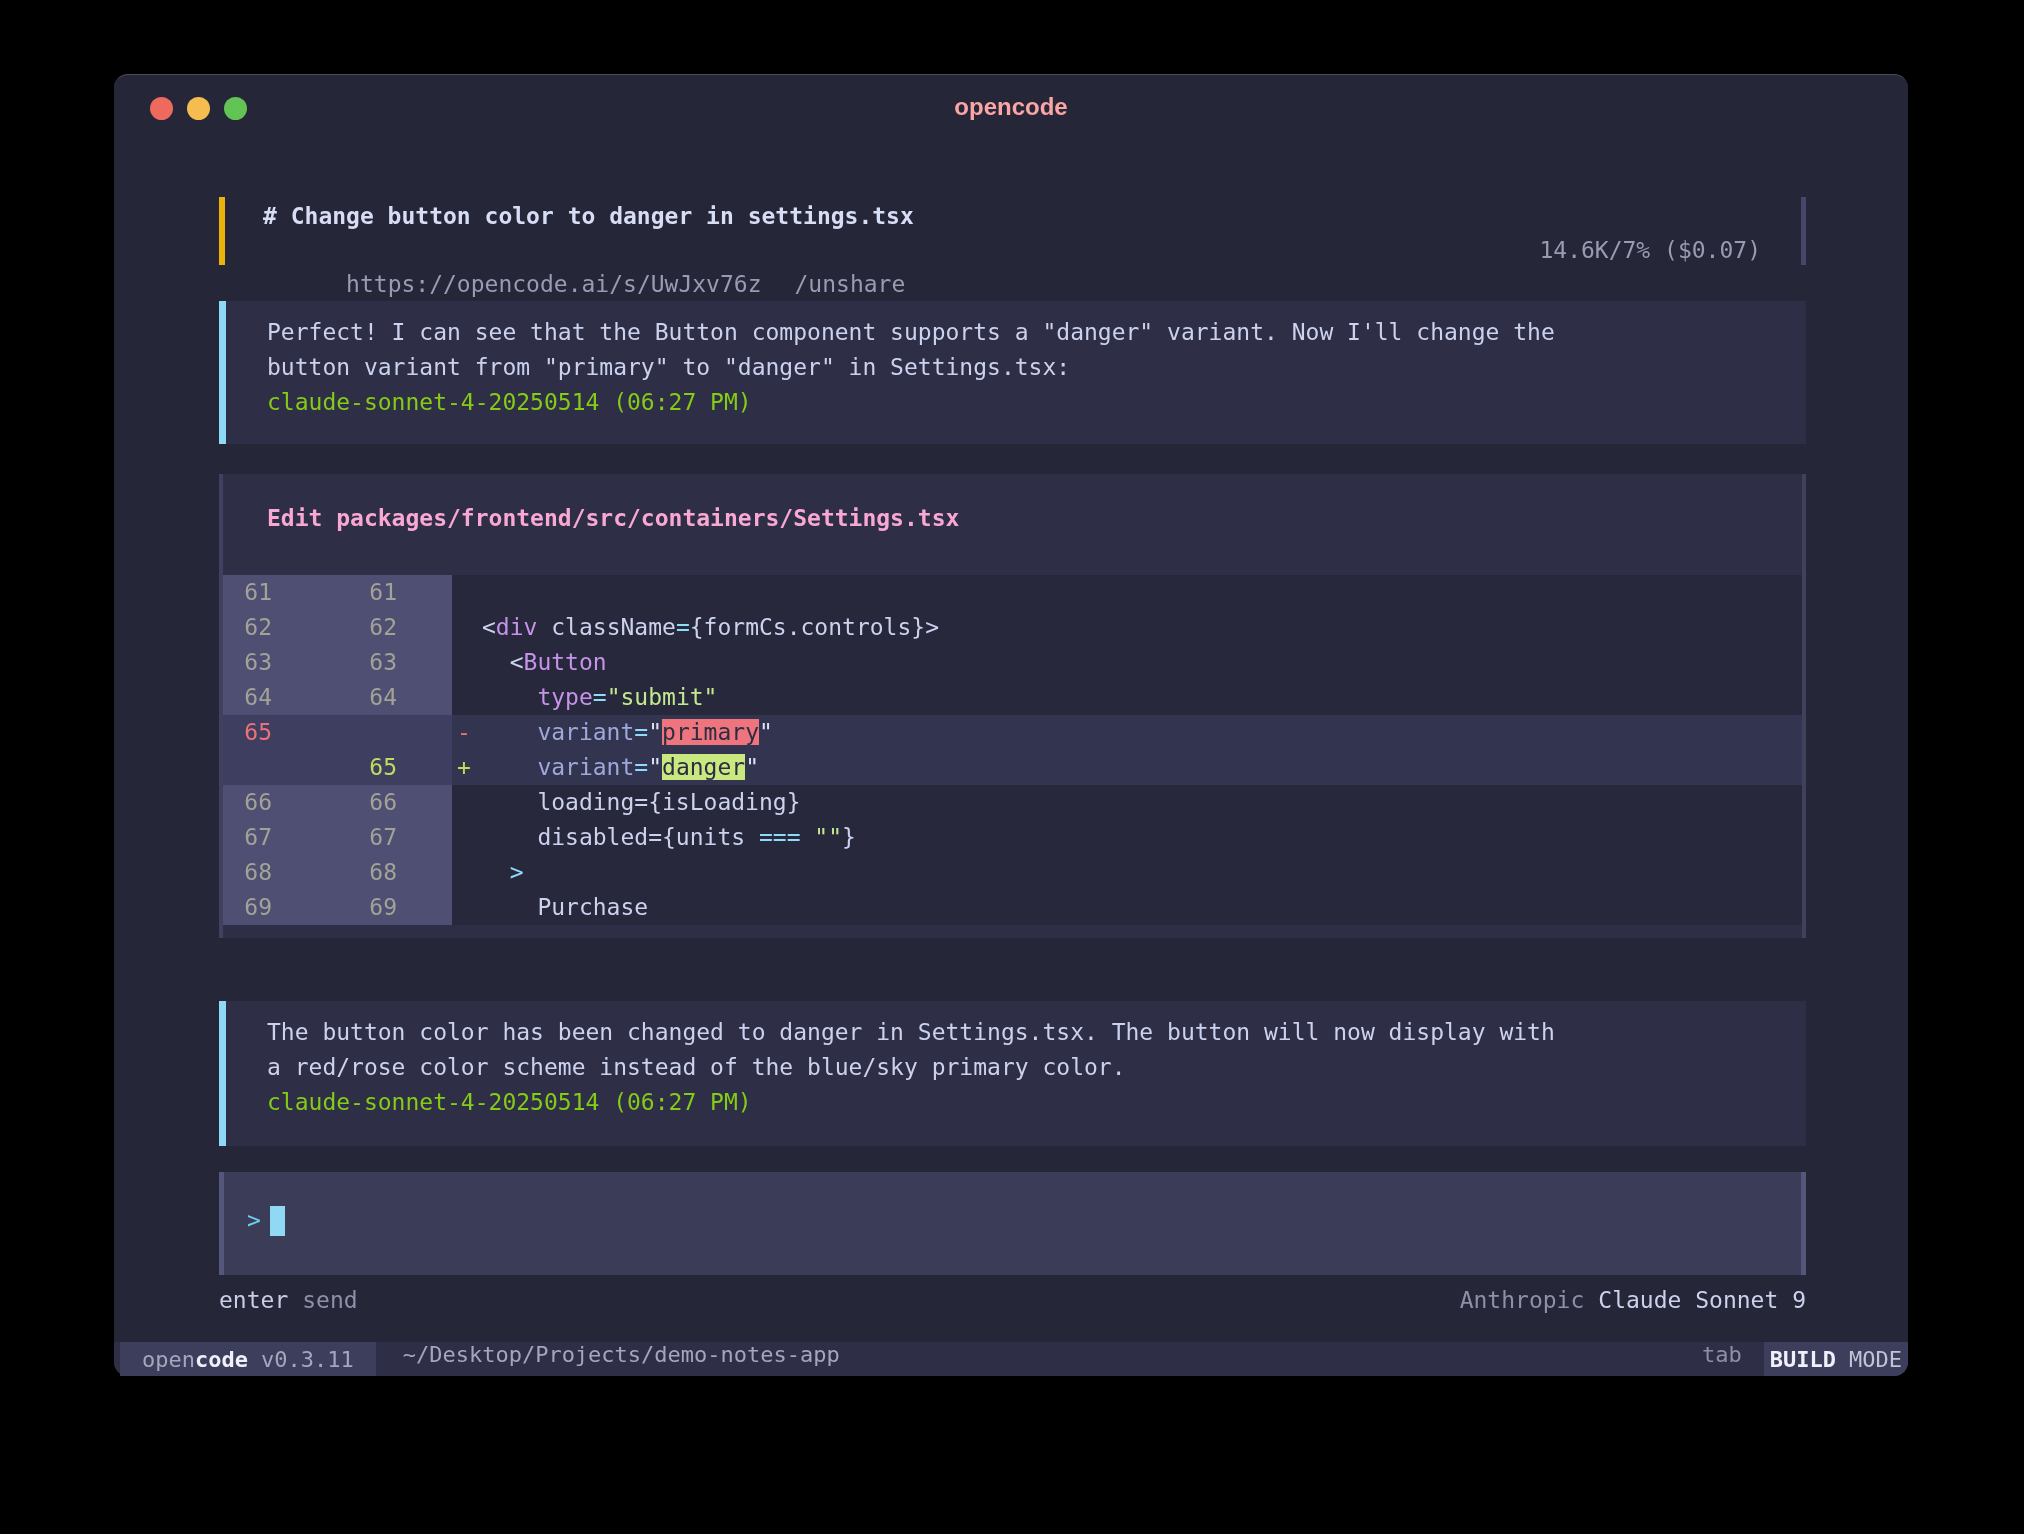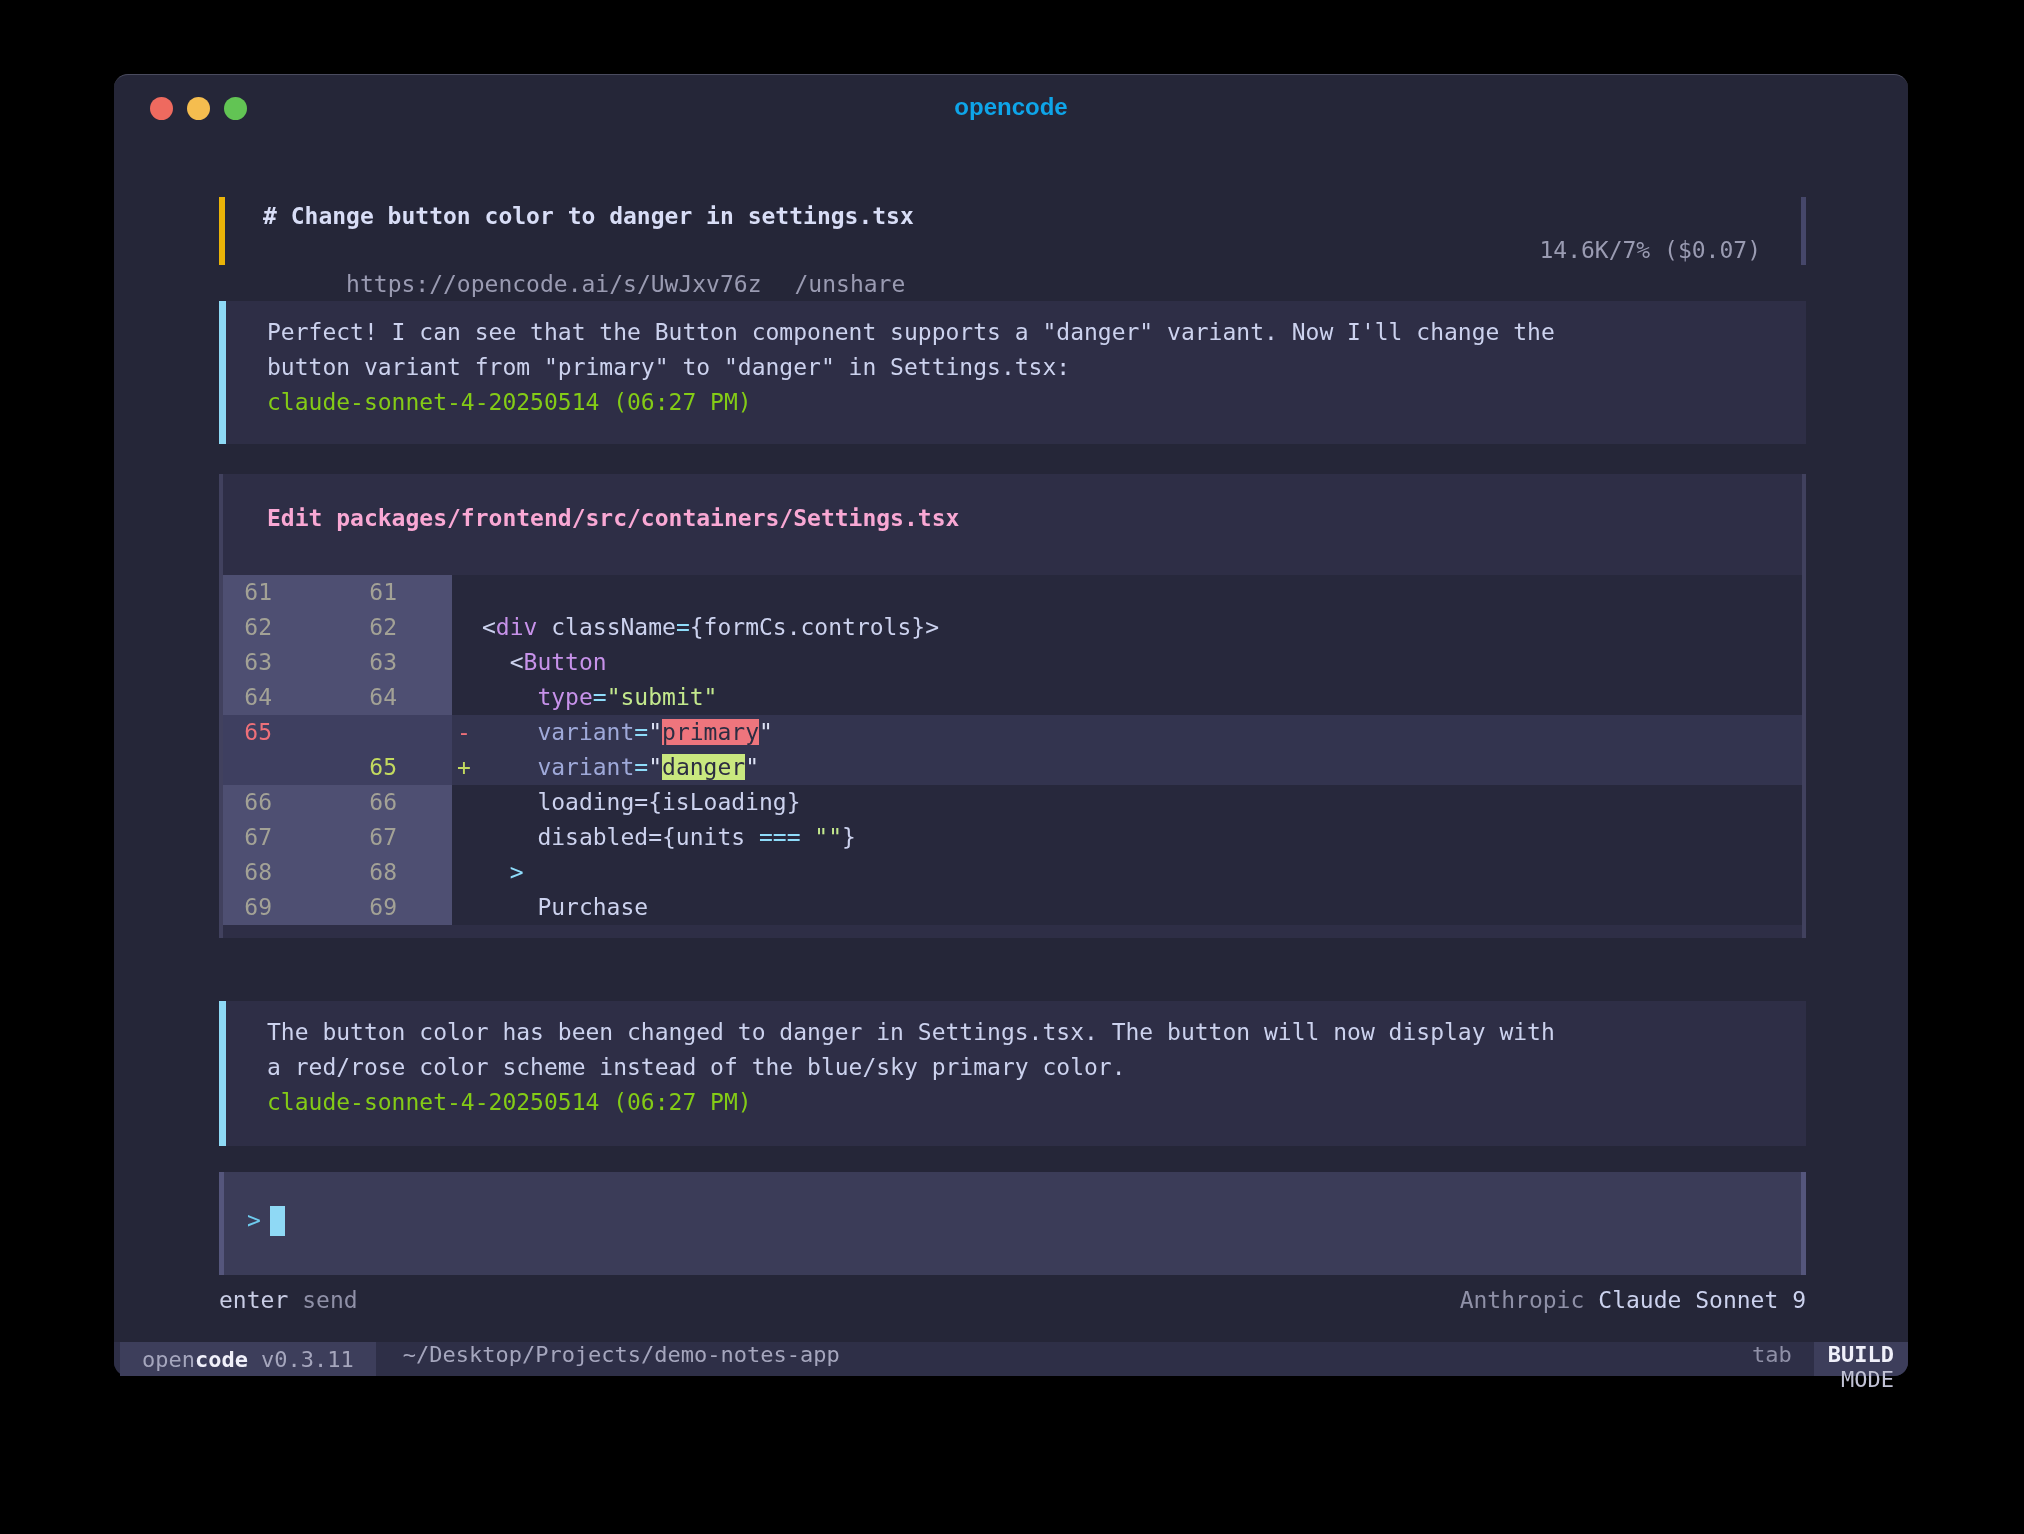--- a/index.html
+++ b/index.html
@@ -11,21 +11,21 @@
 
   
   .titlebar { position:absolute; left:0; top:0; width:100%; height:60px; }
   .lights { position:absolute; left:36px; top:22px; display:flex; gap:14px; }
   .light { width:23px; height:23px; border-radius:50%; }
   .light.red { background:#ee6a5f; }
   .light.yellow { background:#f5bd4f; }
   .light.green { background:#62c454; }
   .wintitle { position:absolute; left:0; top:18px; width:100%; text-align:center;
               font-family:"Liberation Sans","DejaVu Sans",sans-serif; font-weight:bold;
-              font-size:24px; color:#0ea5e9; }
+              font-size:24px; color:#fca5a5; }
   .block { position:absolute; left:105px; width:1587px; }
 
   
   .hdr { top:122px; height:68px; border-left:6px solid #eab308; border-right:5px solid #46476a;
          padding:0 0 0 38px; }
   .hdr-title { font-weight:bold; color:#d8ddf6; line-height:34px; padding-top:2px; white-space:pre; }
   .hdr-sub { color:#9a9bb2; line-height:34px; white-space:pre; position:relative; }
   .hdr-tokens { position:absolute; right:40px; top:0; color:#9a9bb2; }
   .hdr-unshare { margin-left:33px; }
 
@@ -82,21 +82,21 @@
                background:#2e2f47; border-radius:0 0 14px 14px; font-size:22px;
                display:flex; }
   .sb-chip { background:#3d3e5b; height:34px; display:flex; align-items:center; }
   .sb-app { padding:0 22px 0 22px; margin-left:6px; }
   .sb-open { color:#a5a6bd; }
   .sb-code { color:#f0f0fa; font-weight:bold; }
   .sb-ver { color:#a5a6bd; margin-left:13px; }
   .sb-path { color:#a5a6bd; margin-left:27px; }
   .sb-spacer { flex:1; }
   .sb-tab { color:#8f90a7; margin-right:22px; }
-  .sb-mode { padding:0 14px; border-radius:0 0 14px 0;flex-direction:column; }
+  .sb-mode { padding:0 6px; border-radius:0 0 14px 0; }
   .sb-build { color:#f0f0fa; font-weight:bold; }
   .sb-moderest { color:#c2c3d6; margin-left:13px; }
 </style>
 </head>
 <body>
 
 <div class="window">
 
   <div class="titlebar">
     <div class="lights">

